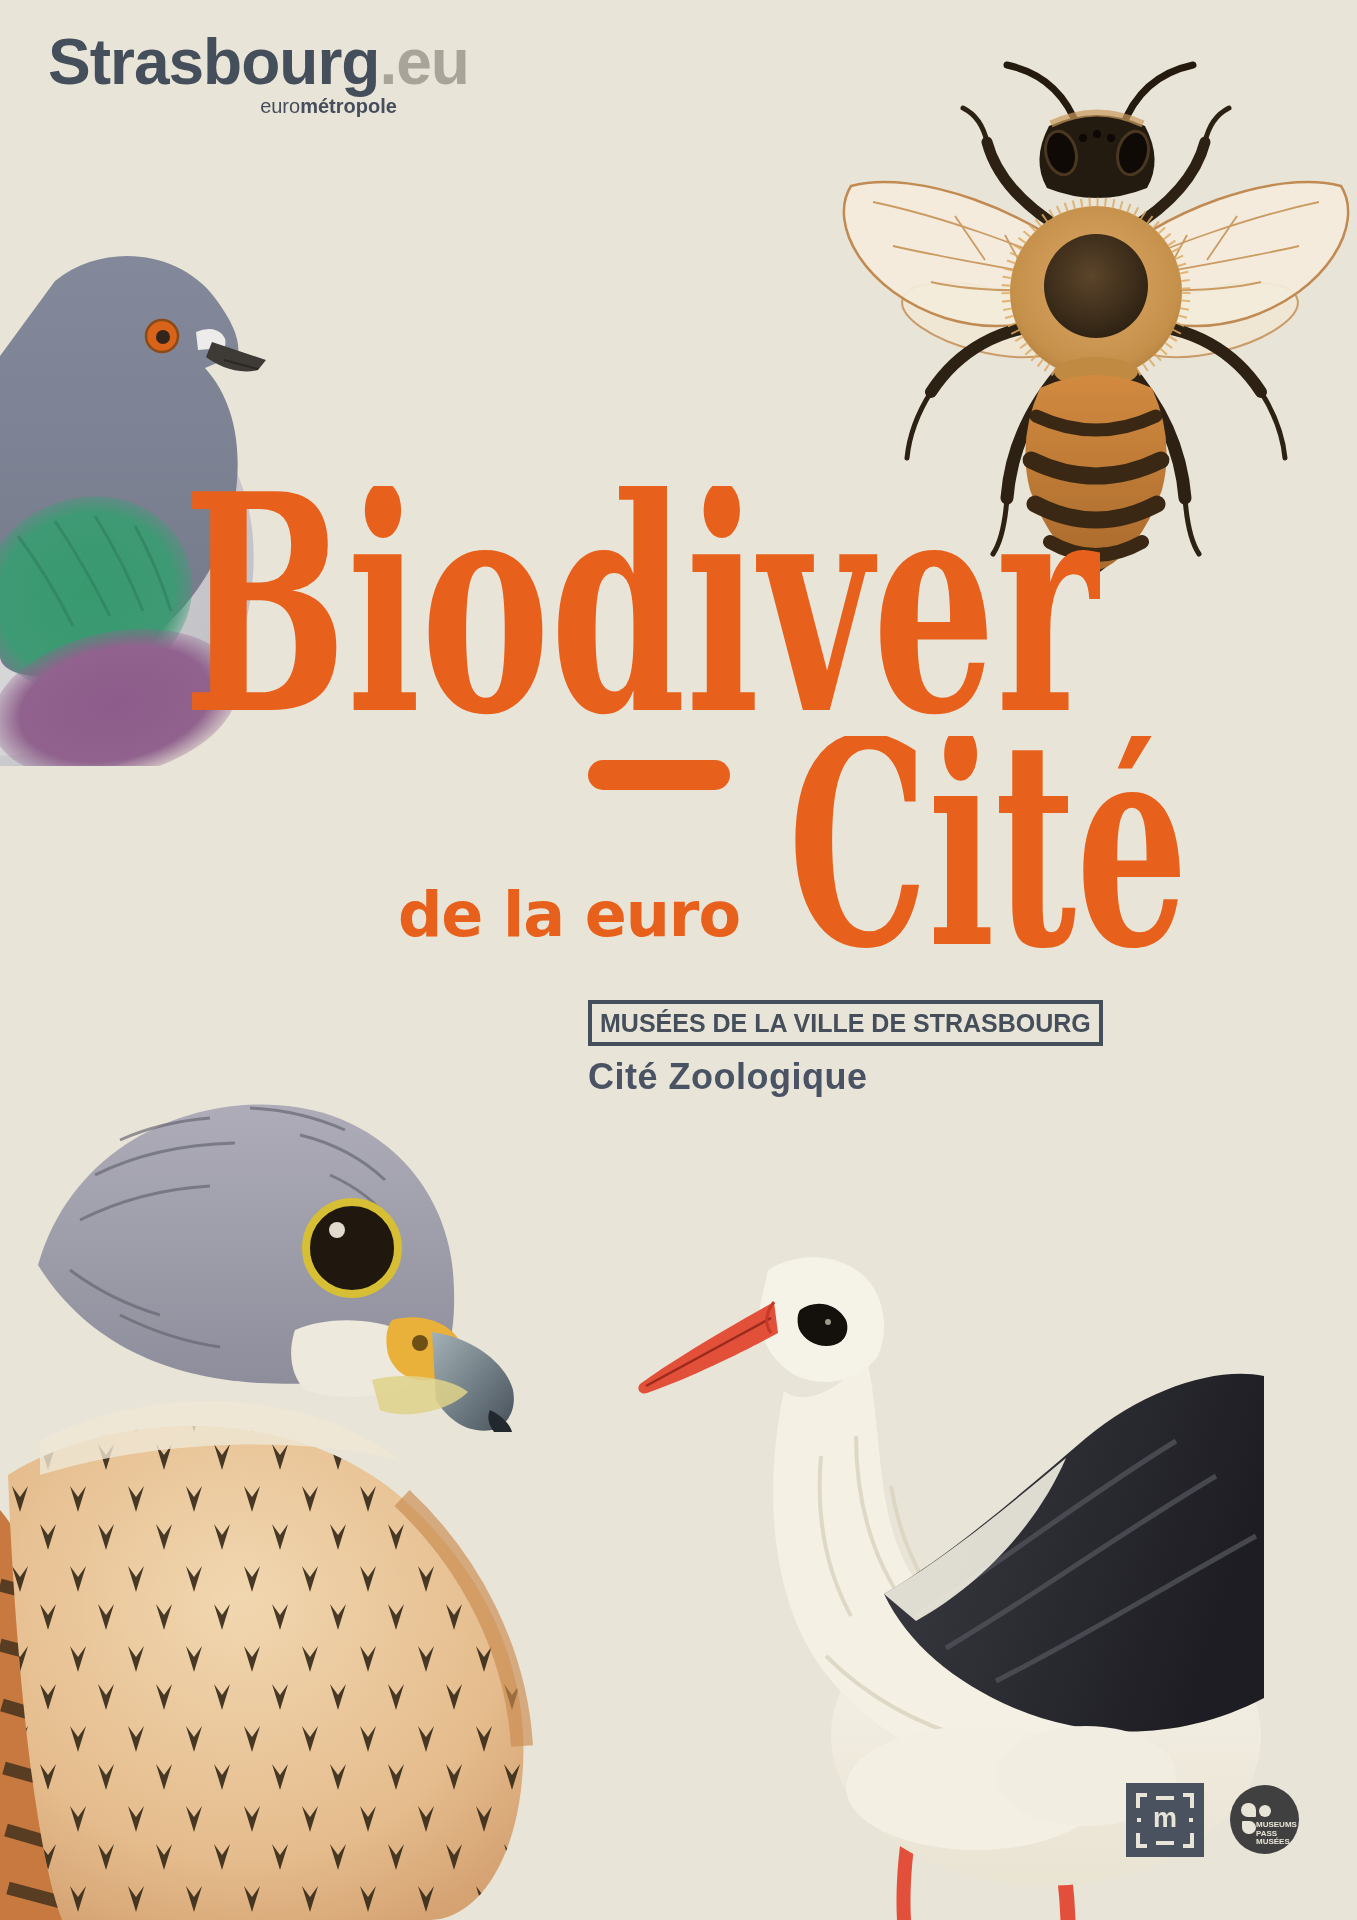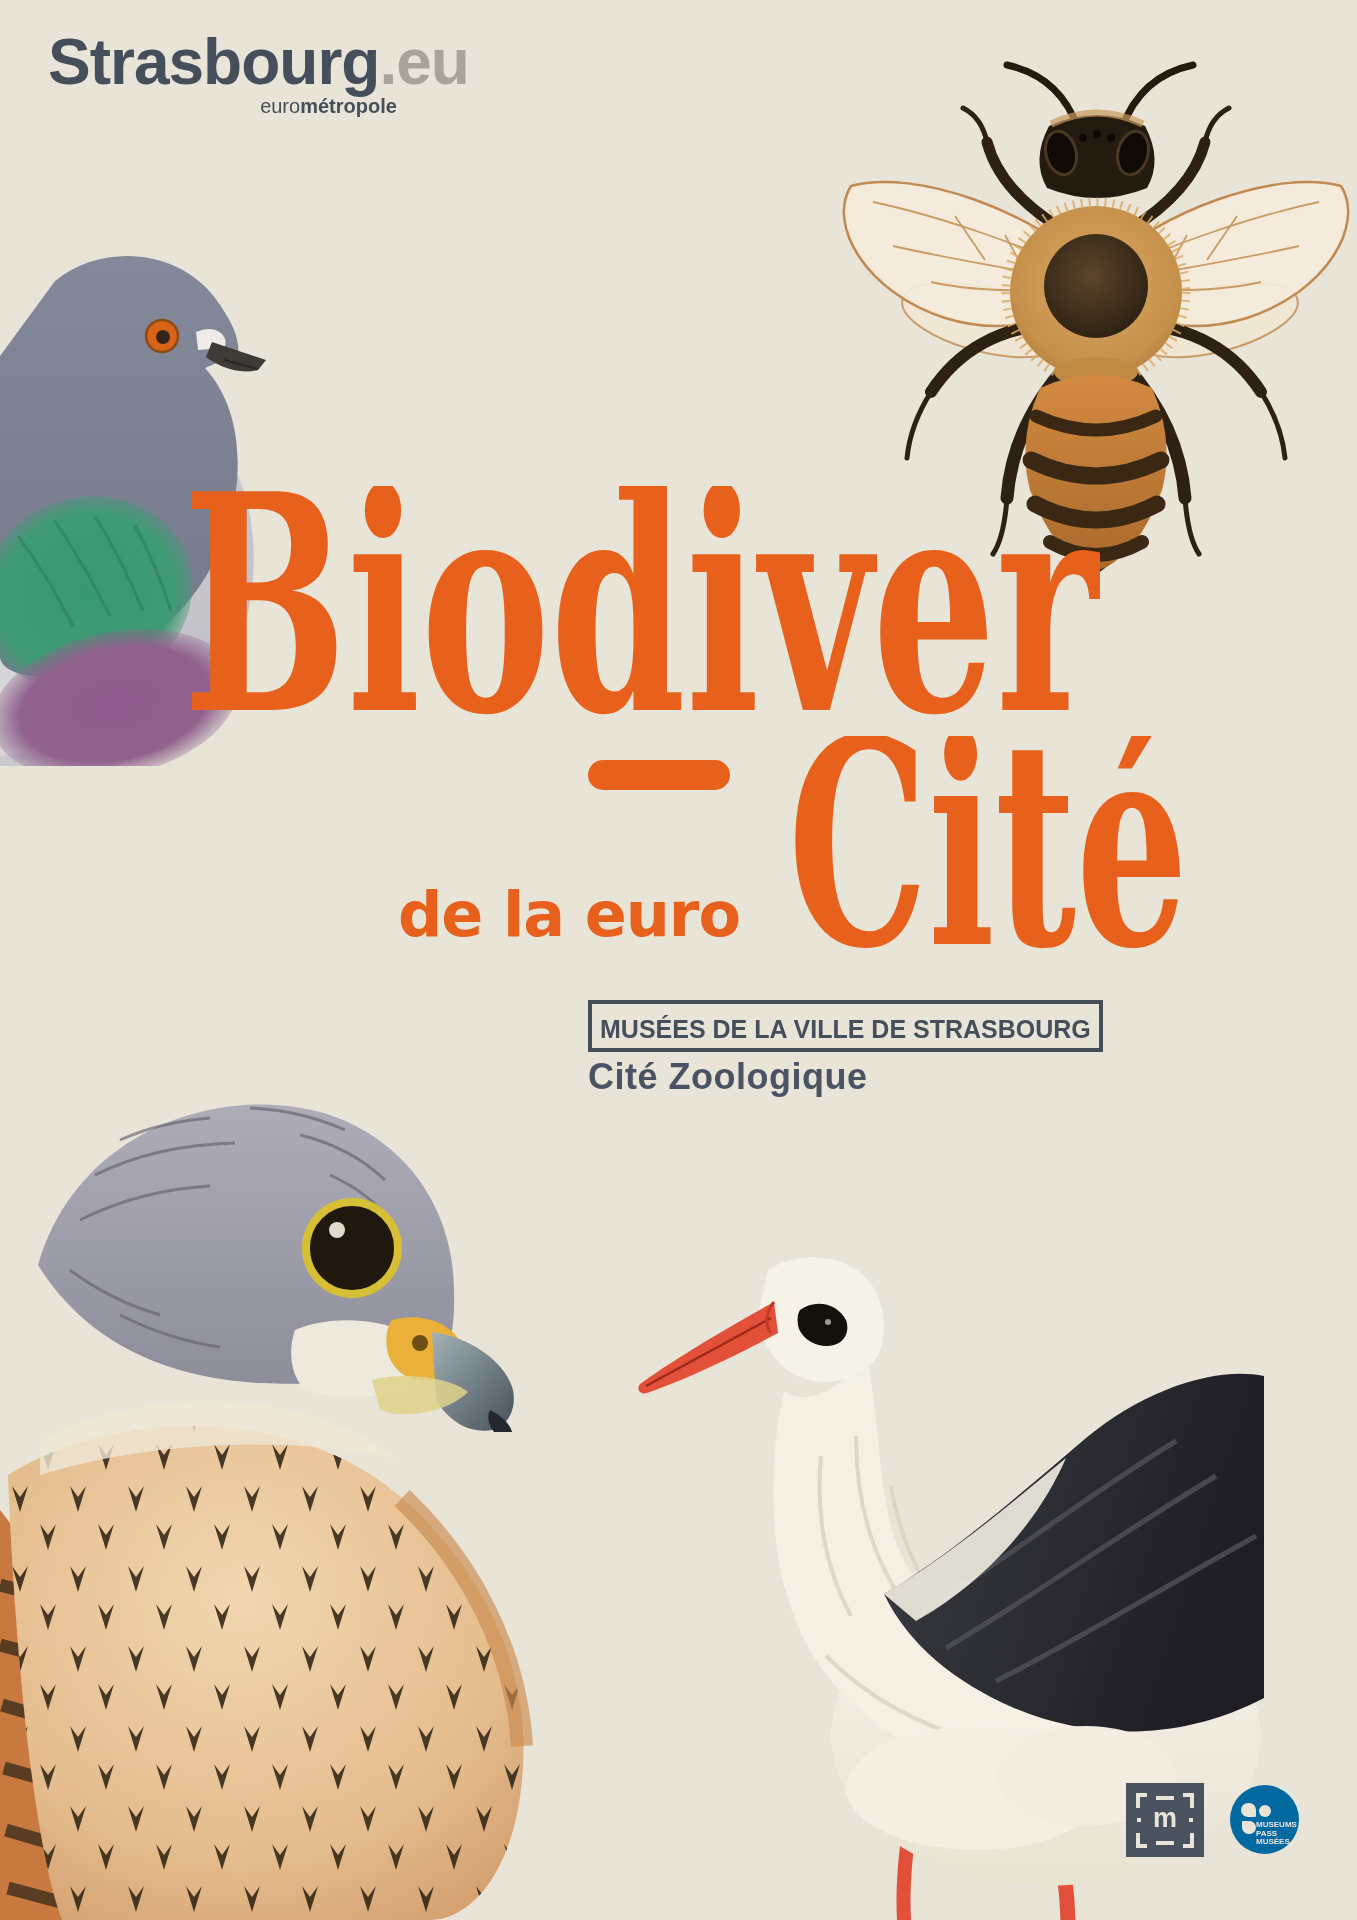--- a/index.html
+++ b/index.html
@@ -20,41 +20,41 @@
   .dates{left:583px;top:338px;color:#4A5364;font-weight:bold;font-size:35px;line-height:46px;letter-spacing:.5px;white-space:pre;}
 
   
   .title-svg text{font-family:"DejaVu Serif",serif;font-weight:bold;fill:#E8611C;}
   .title-dash{left:588px;top:760px;width:142px;height:30px;border-radius:15px;background:#E8611C;}
   .subtitle{left:260px;top:789px;width:480px;text-align:right;color:#E8611C;
     font-family:"DejaVu Sans",sans-serif;font-weight:bold;font-size:62px;line-height:84px;letter-spacing:-1px;}
 
   
   .badge{left:588px;top:1000px;border:4px solid #454E5B;color:#454E5B;
-    font-weight:bold;font-size:25px;letter-spacing:0;padding:11px 8px 4px;white-space:nowrap;}
+    font-weight:bold;font-size:25px;letter-spacing:0;padding:5px 8px 4px;white-space:nowrap;}
   .venue{left:588px;top:1056px;color:#4A5364;font-weight:bold;font-size:36px;letter-spacing:.5px;}
 
   
   .uni{left:586px;top:1782px;color:#3E4653;}
   .uni-box{position:absolute;border:2px solid #6A707A;display:flex;align-items:center;background:transparent;}
   .uni-box .lbl{padding-left:10px;font-size:20px;white-space:nowrap;flex:1;}
   .uni-lines{display:flex;height:100%;align-items:stretch;margin-left:8px;}
   .uni-lines i{display:block;width:0;border-left:2px solid #6A707A;margin-left:8px;height:100%;}
   .uni-top{left:0;top:0;width:146px;height:38px;}
   .uni-top .lbl{font-weight:bold;}
   .uni-bot{left:0;top:38px;width:184px;height:40px;}
 
   
   .mlogo{left:1126px;top:1783px;width:78px;height:74px;background:#49525E;}
   .mlogo .mk{position:absolute;background:#E9E4D8;}
   .mlogo .mletter{position:absolute;left:0;right:0;top:20px;text-align:center;
     color:#E9E4D8;font-weight:bold;font-size:27px;font-family:"Liberation Sans",sans-serif;}
 
   
-  .passlogo{left:1230px;top:1785px;width:69px;height:69px;border-radius:50%;background:#0369a1;overflow:hidden;}
+  .passlogo{left:1230px;top:1785px;width:69px;height:69px;border-radius:50%;background:#404040;overflow:hidden;}
   .passlogo .shape{position:absolute;background:#E9E4D8;}
   .pass-text{position:absolute;left:26px;top:36px;color:#E9E4D8;font-weight:bold;font-size:8px;line-height:8.5px;letter-spacing:0;}
 
   svg{display:block;}
 </style>
 </head>
 <body>
 
 <div class="poster">
 

